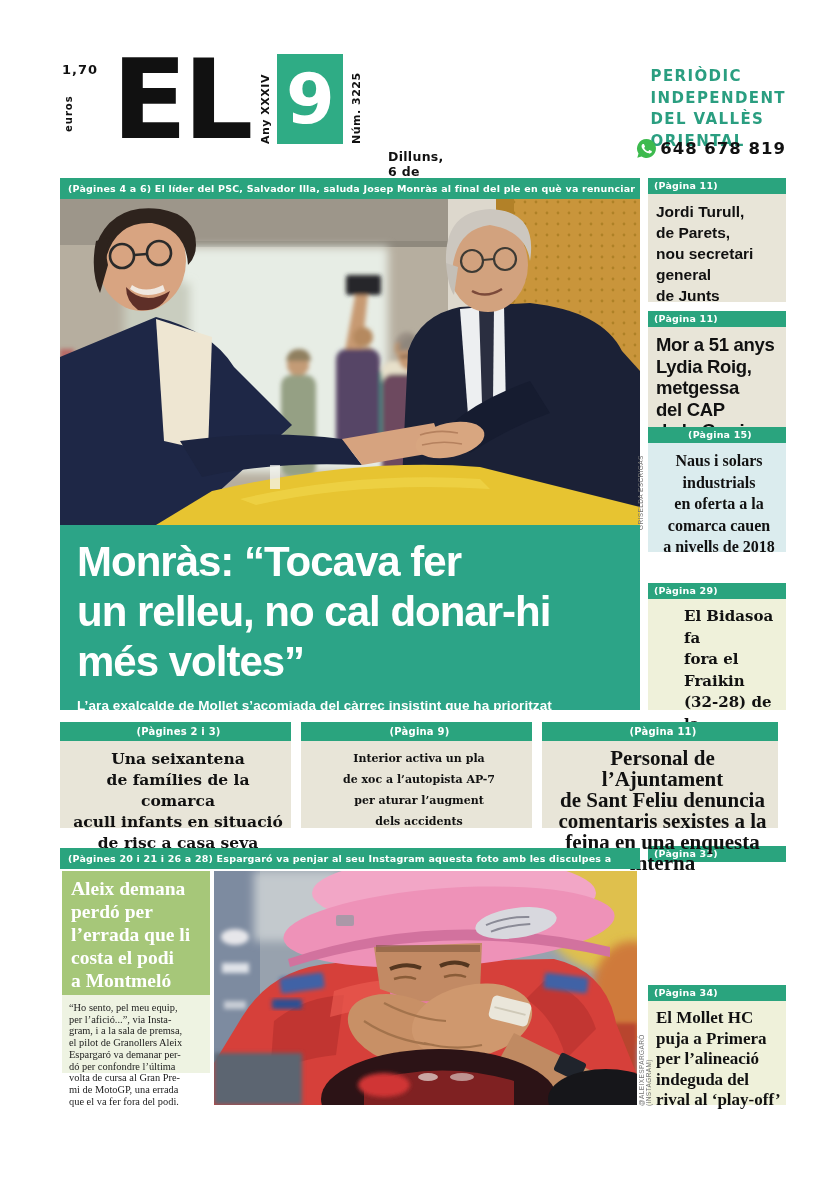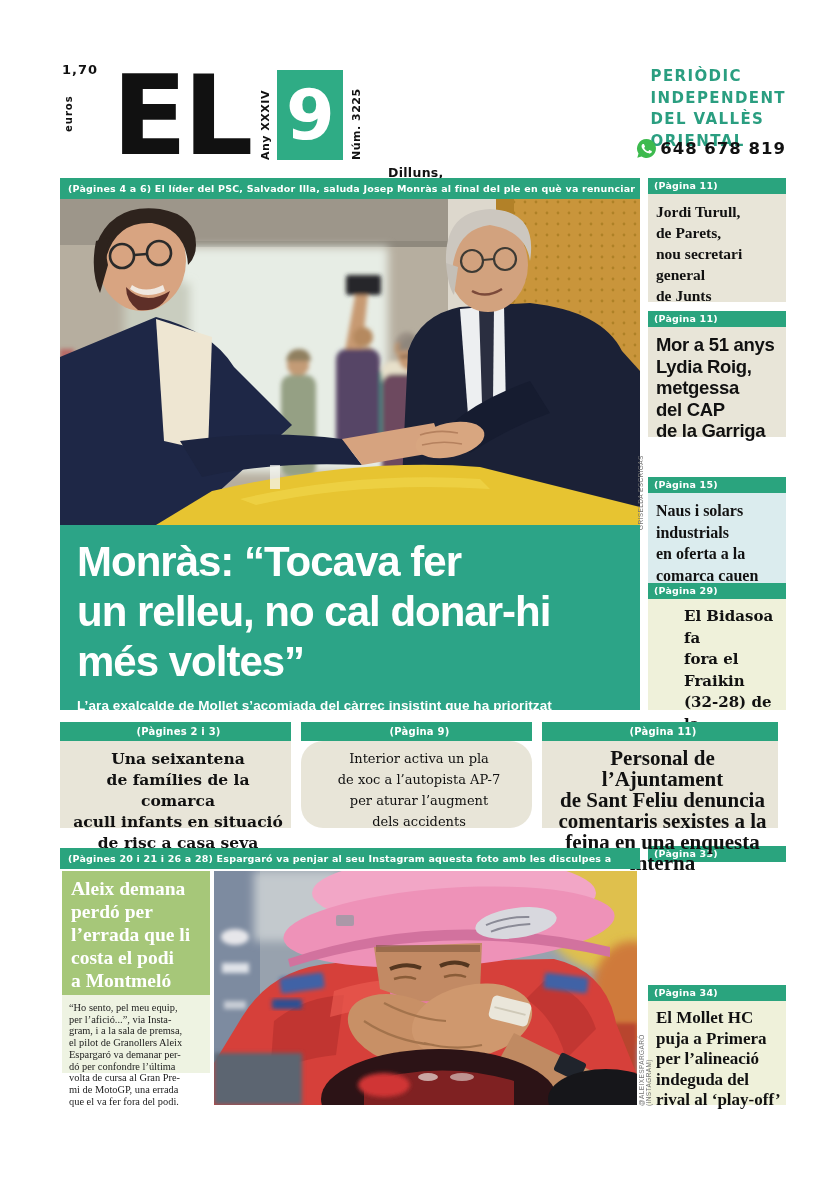--- a/index.html
+++ b/index.html
@@ -6,21 +6,21 @@
   .page{position:relative;width:840px;height:1200px;background:#ffffff;overflow:hidden;
         font-family:"Liberation Sans",sans-serif;color:#111;}
   .pre{white-space:pre-line;}
 
   
   .price-val{position:absolute;left:62px;top:62px;font-family:"DejaVu Sans",sans-serif;
              font-weight:bold;font-size:13px;letter-spacing:1px;}
   .vtext{writing-mode:vertical-rl;transform:rotate(180deg);}
   .price-unit{position:absolute;left:63px;top:84px;height:48px;font-family:"DejaVu Sans",sans-serif;
               font-weight:bold;font-size:10px;letter-spacing:1px;}
-  .logo{position:absolute;left:112px;top:56px;height:104px;display:flex;align-items:flex-end;}
+  .logo{position:absolute;left:112px;top:40px;height:104px;display:flex;align-items:flex-end;}
   .logo-el,.logo-nou{font-family:"DejaVu Sans",sans-serif;font-weight:bold;font-size:110px;
                      line-height:88px;letter-spacing:-4px;}
   .logo-nou{letter-spacing:2px;}
   .logo-any,.logo-num{height:90px;font-family:"DejaVu Sans",sans-serif;font-weight:bold;
                       font-size:11px;letter-spacing:0.5px;}
   .logo-any{margin:0 5px 0 10px;}
   .logo-num{margin:0 4px 0 7px;}
   .logo-9box{width:66px;height:90px;background:#2fac85;display:flex;align-items:center;
              justify-content:center;}
   .logo-9box span{color:#fff;font-family:"DejaVu Sans",sans-serif;font-weight:bold;font-size:70px;line-height:1;}
@@ -51,38 +51,38 @@
   .headline-sub{margin-top:8px;font-size:13.5px;font-weight:bold;line-height:21px;letter-spacing:0.1px;}
   .vcredit{position:absolute;writing-mode:vertical-rl;transform:rotate(180deg);
            font-size:6.5px;color:#737373;letter-spacing:0.4px;font-family:"Liberation Sans",sans-serif;}
   .credit1{left:637px;top:448px;height:82px;}
   .credit2{left:638px;top:1002px;height:104px;}
 
   
   .side-item{position:absolute;left:648px;width:138px;}
   .sbox{box-sizing:border-box;padding:7px 4px 0 8px;}
   .si1{top:178px;} .si1 .sbox{height:108px;background:#e8e5d8;
-       font-family:Liberation Serif, serif;font-weight:bold;font-size:15.5px;line-height:21px;}
+       font-family:Liberation Sans, sans-serif;font-weight:bold;font-size:15.5px;line-height:21px;}
   .si2{top:311px;} .si2 .sbox{height:110px;background:#e8e5d8;
        font-family:"Liberation Sans",sans-serif;font-weight:bold;font-size:18.5px;line-height:21.5px;letter-spacing:-0.3px;}
-  .si3{top:477px;} .si3 .sbox{height:109px;background:#dbecee;
+  .si3{top:427px;text-align:center;} .si3 .sbox{height:109px;background:#dbecee;
        font-family:"Liberation Serif",serif;font-weight:bold;font-size:16px;line-height:21.5px;}
   .si4{top:583px;} .si4 .sbox{height:111px;background:#eff1da;
        font-family:"DejaVu Serif",serif;font-weight:bold;font-size:15px;line-height:21.5px;padding-left:36px;}
   .si5{top:846px;} .si5 .sbox{height:108px;background:#eff1da;
        font-family:"DejaVu Serif",serif;font-weight:bold;font-size:15.5px;line-height:21.5px;}
   .si6{top:985px;} .si6 .sbox{height:104px;background:#eff1da;
        font-family:"Liberation Serif",serif;font-weight:bold;font-size:17px;line-height:20.5px;}
 
   
   .mid-item{position:absolute;top:722px;text-align:center;}
   .mid-item .ptag{height:19px;line-height:19px;font-size:10px;}
   .mbox{box-sizing:border-box;height:87px;background:#e8e5d8;padding:7px 4px 0 9px;}
   .mi1{left:60px;width:231px;} .mi1 .mbox{font-family:"DejaVu Serif",serif;font-weight:bold;font-size:15.5px;line-height:21px;}
-  .mi2{left:301px;width:231px;} .mi2 .mbox{font-family:"DejaVu Serif",serif;font-weight:normal;font-size:13px;line-height:21px;border-radius:22px;}
+  .mi2{left:301px;width:231px;} .mi2 .mbox{font-family:"DejaVu Serif",serif;font-weight:bold;font-size:11px;line-height:21px;}
   .mi3{left:542px;width:236px;} .mi3 .mbox{font-family:"Liberation Serif",serif;font-weight:bold;font-size:21px;line-height:21px;}
 
   
   .aleix-box{position:absolute;left:62px;top:871px;width:148px;height:124px;background:#a6c779;
              box-sizing:border-box;padding:6px 6px 0 9px;color:#fff;
              font-family:"Liberation Serif",serif;font-weight:bold;font-size:19.5px;line-height:23px;}
   .aleix-text{position:absolute;left:62px;top:995px;width:148px;height:78px;background:#eef3e2;
               box-sizing:border-box;padding:7px 5px 0 7px;color:#1c1c1c;
               font-family:"Liberation Serif",serif;font-size:10.4px;line-height:11.7px;}
   .photo2{position:absolute;left:214px;top:871px;width:423px;height:234px;}
@@ -227,21 +227,21 @@
 metgessa
 del CAP
 de la Garriga</div>
   </div>
   <div class="side-item si3">
     <div class="ptag">(Pàgina 15)</div>
     <div class="sbox pre">Naus i solars
 industrials
 en oferta a la
 comarca cauen
-a nivells de 2016</div>
+a nivells de 2018</div>
   </div>
   <div class="side-item si4">
     <div class="ptag">(Pàgina 29)</div>
     <div class="sbox pre">El Bidasoa fa
 fora el Fraikin
 (32-28) de la
 Copa Asobal a
 les semifinals</div>
   </div>
   <div class="side-item si5">

